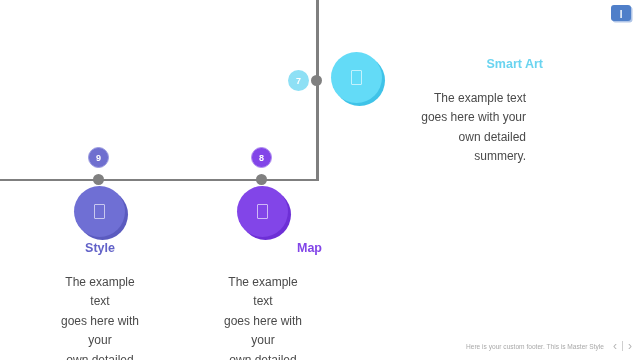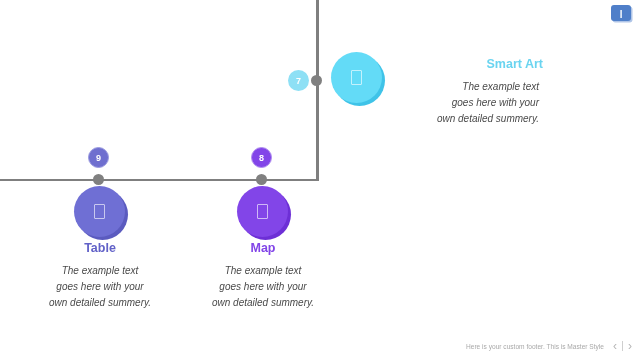--- a/index.html
+++ b/index.html
@@ -138,26 +138,25 @@
   
   .text-block { position: absolute; }
 
   .text-block .heading {
     font-size: 12.5px;
     font-weight: bold;
     margin: 0 0 7px 0;
     line-height: 1.1;
   }
   .text-block .body {
-    font-size: 10px;
+    font-size: 12px;
     line-height: 1.62;
     color: #4a4a4a;
-    margin: 4px;
+    margin: 17px;
     white-space: pre-line;
-    font-style: italic;
   }
 
   .tb-smartart {
     left: 393px; top: 58px;
     width: 150px;
     text-align: right;
   }
   .tb-smartart .heading { color: #6ad4f0; }
 
   .tb-table {
@@ -165,21 +164,21 @@
     width: 118px;
     text-align: center;
   }
   .tb-table .heading { color: #6262c8; }
 
   .tb-map {
     left: 204px; top: 242px;
     width: 118px;
     text-align: center;
   }
-  .tb-map .heading { color: #8245e8; }
+  .tb-map .heading { color: #8245e8; text-align: right; }
 
   
   .corner-badge {
     position: absolute;
     right: 9px;
     top: 5px;
     width: 20px;
     height: 16px;
     border-radius: 3px;
     background: #4f7fc9;
@@ -251,21 +250,21 @@
 
   <div class="badge b-table">
     <span>9</span>
   </div>
   <div class="icon-circle circle-table">
     <div class="shadow-ring"></div>
     <div class="face"></div>
     <div class="glyph"></div>
   </div>
   <div class="text-block tb-table">
-    <p class="heading">Table</p>
+    <p class="heading">Style</p>
     <p class="body">The example text
 goes here with your
 own detailed summery.</p>
   </div>
 
   <div class="badge b-map">
     <span>8</span>
   </div>
   <div class="icon-circle circle-map">
     <div class="shadow-ring"></div>

